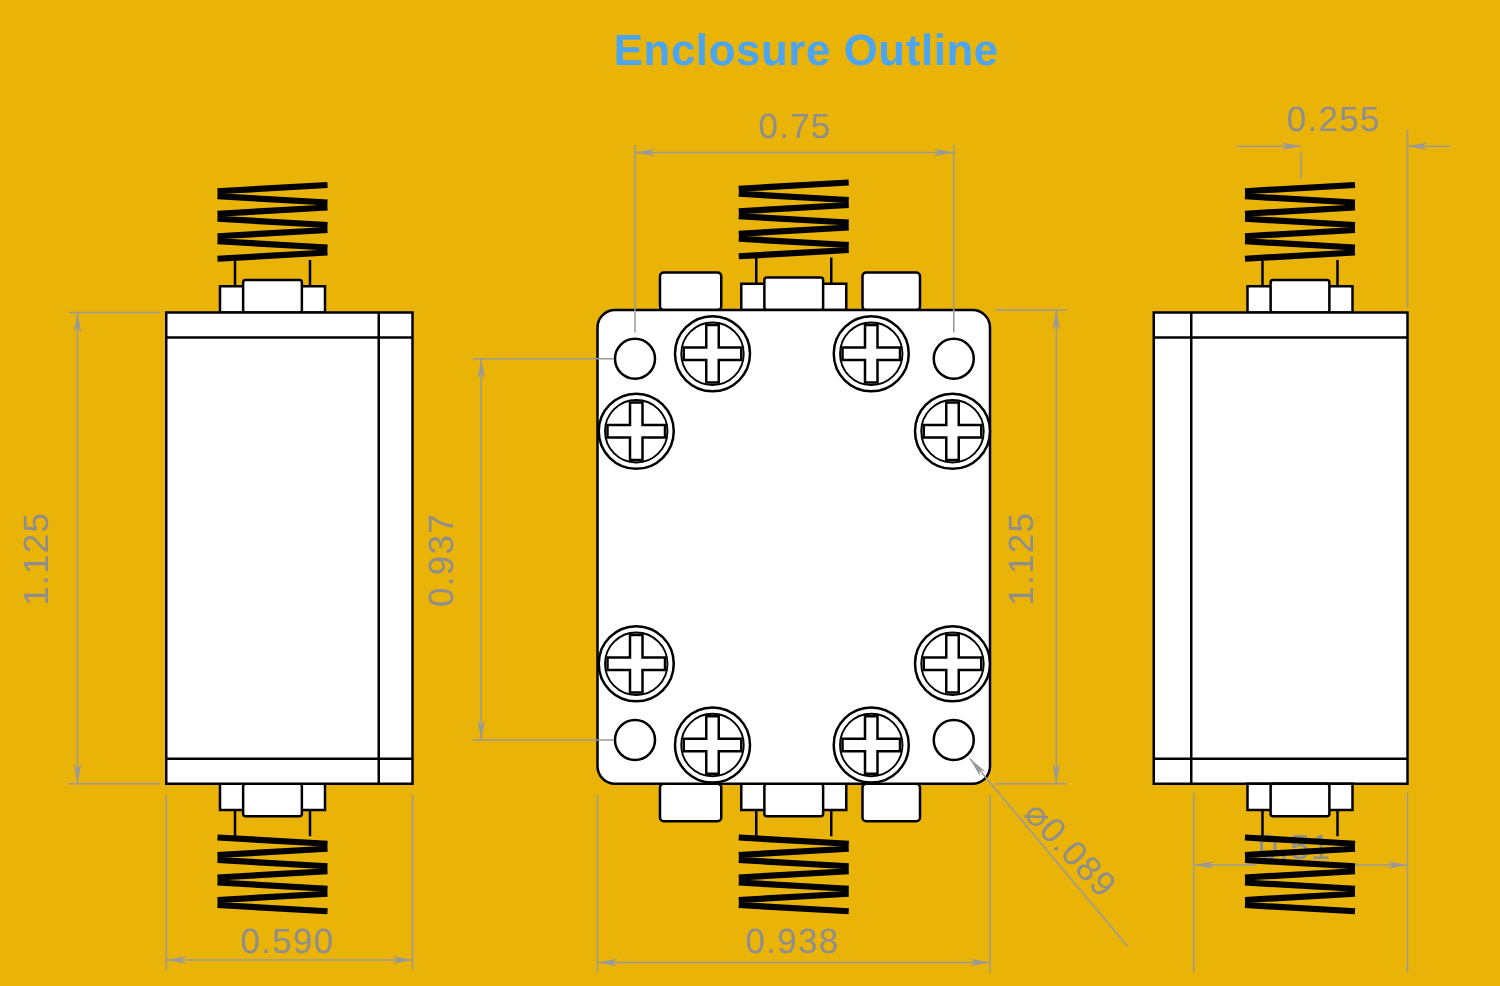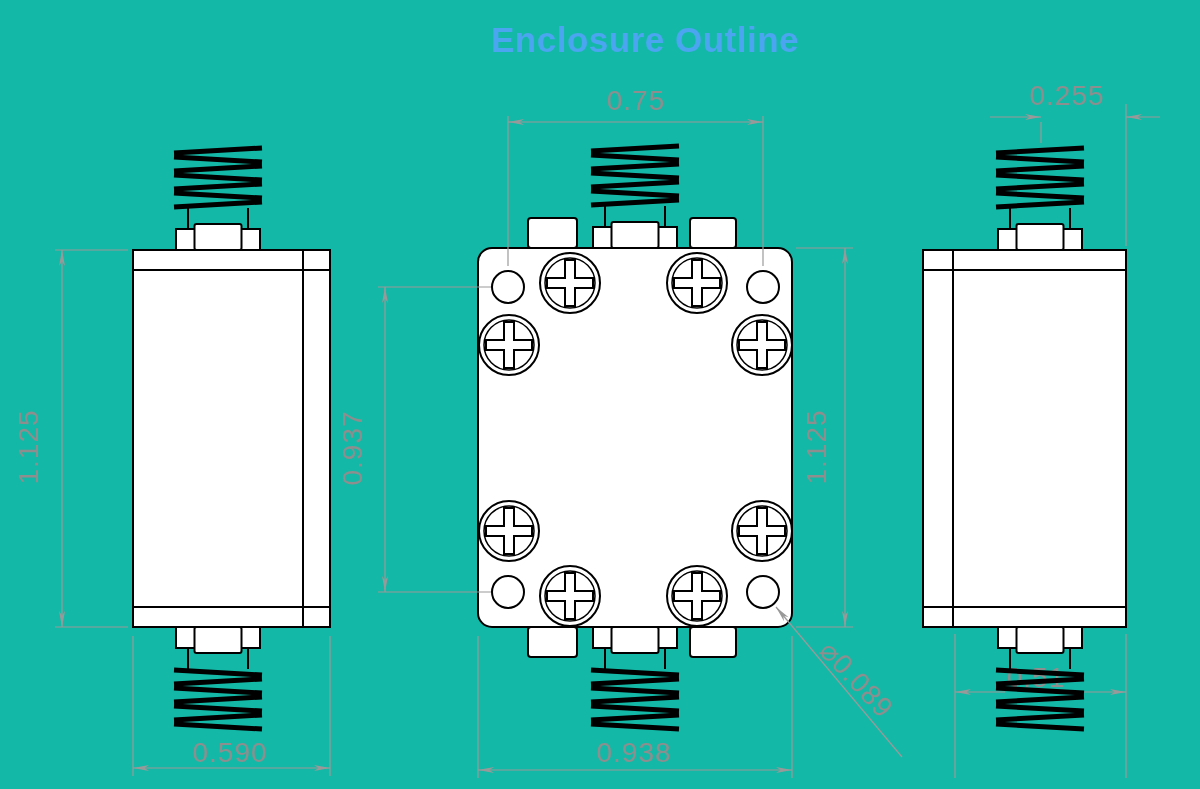--- a/index.html
+++ b/index.html
@@ -1,16 +1,16 @@
 <!DOCTYPE html>
 <html><head>
 <meta charset="utf-8">
 <style>
   html,body{margin:0;padding:0;background:#ffffff;}
-  .page{position:relative;width:1200px;height:789px;background:#14b8a6;overflow:hidden;
+  .page{position:relative;width:1200px;height:789px;background:#eab308;overflow:hidden;
         font-family:"Liberation Sans", sans-serif;}
   svg{display:block;}
   .title{font-family:"Liberation Sans", sans-serif;font-size:35px;font-weight:bold;
          letter-spacing:.5px;text-anchor:middle;}
   
   .bl  {stroke:#000;stroke-width:2;fill:#fff;}
   .bln {stroke:#000;stroke-width:2;fill:none;}
   .thn {stroke:#000;stroke-width:1.5;fill:none;}
   .thr {stroke:#000;stroke-width:5;fill:none;}
   

